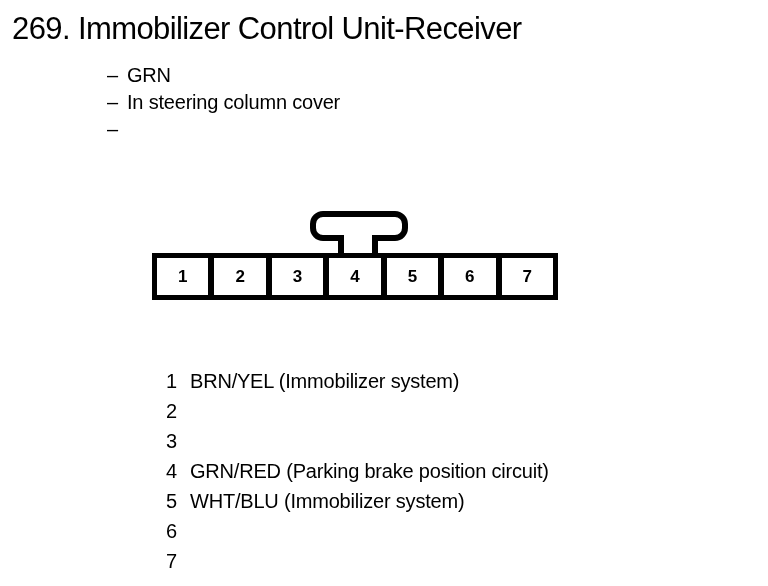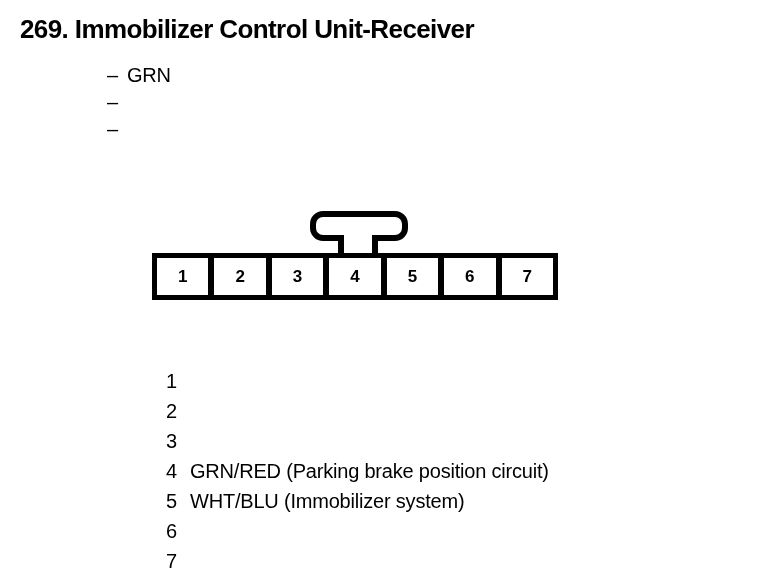--- a/index.html
+++ b/index.html
@@ -13,24 +13,24 @@
     position: relative;
     overflow: hidden;
     font-family: "Liberation Sans", sans-serif;
     color: #000000;
     -webkit-font-smoothing: none;
   }
 
   
   #page-title {
     position: absolute;
-    left: 20px;
+    left: 12px;
     top: 10px;
-    font-size: 26px;
-    font-weight: bold;
+    font-size: 31px;
+    font-weight: normal;
     line-height: 38px;
     letter-spacing: -0.6px;
     white-space: nowrap;
   }
 
   
   #notes {
     position: absolute;
     left: 107px;
     top: 62px;
@@ -134,20 +134,21 @@
 
 <div id="page-title">269. Immobilizer Control Unit-Receiver</div>
 
 <div id="notes">
   <div class="note-line">
     <span class="note-dash">–</span>
     <span class="note-text">GRN</span>
   </div>
   <div class="note-line">
     <span class="note-dash">–</span>
+    <span class="note-text">In steering column cover</span>
   </div>
   <div class="note-line">
     <span class="note-dash">–</span>
   </div>
 </div>
 
 <div id="connector">
   <div id="latch-tab"></div>
   <div id="latch-stem"></div>
   <div id="housing">
@@ -157,20 +158,21 @@
     <div class="pin-cell">4</div>
     <div class="pin-cell">5</div>
     <div class="pin-cell">6</div>
     <div class="pin-cell">7</div>
   </div>
 </div>
 
 <div id="pin-legend">
   <div class="legend-row">
     <span class="legend-num">1</span>
+    <span class="legend-desc">BRN/YEL (Immobilizer system)</span>
   </div>
   <div class="legend-row">
     <span class="legend-num">2</span>
   </div>
   <div class="legend-row">
     <span class="legend-num">3</span>
   </div>
   <div class="legend-row">
     <span class="legend-num">4</span>
     <span class="legend-desc">GRN/RED (Parking brake position circuit)</span>

